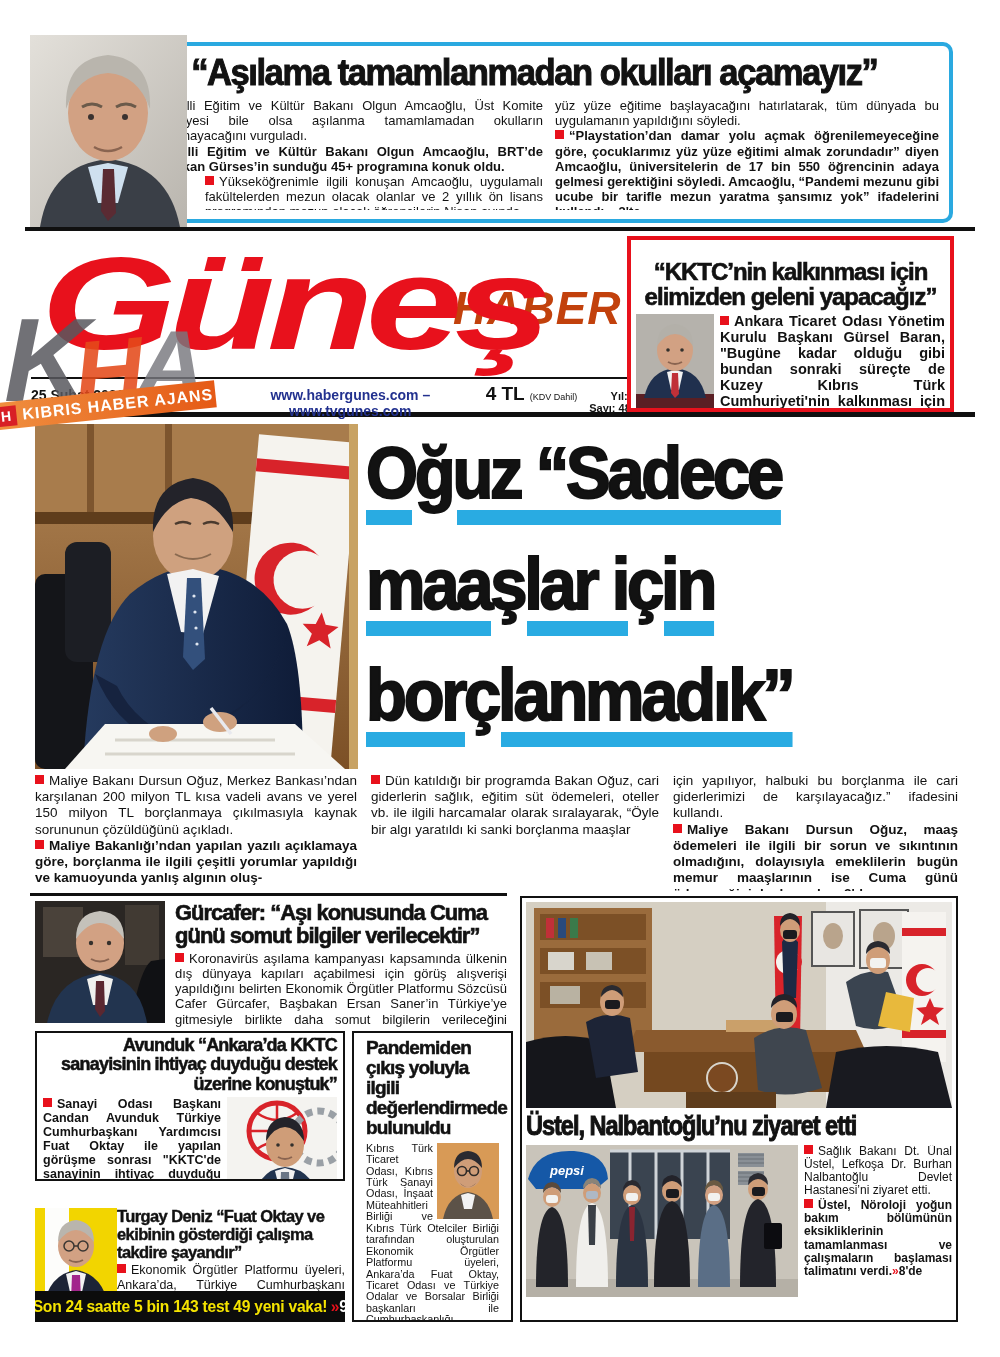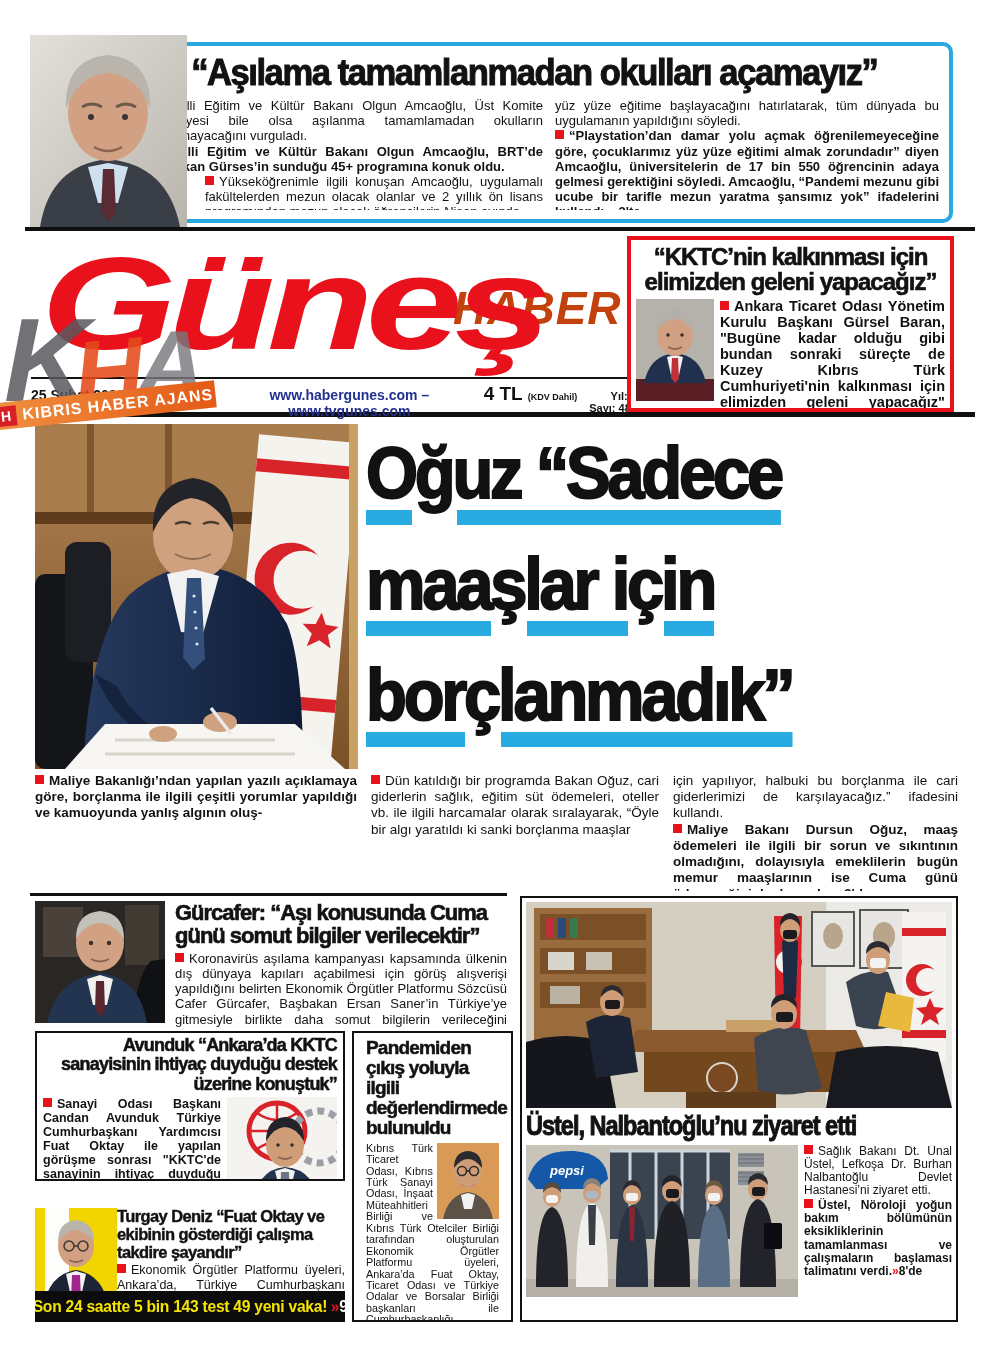--- a/index.html
+++ b/index.html
@@ -33,39 +33,39 @@
   .brand-haber { position:absolute; left:428px; top:6px; font-size:46px; font-weight:900; font-style:italic;
      letter-spacing:1px; color:#c2410c; z-index:1;margin-top:44px; }
   .brand-gunes { position:absolute; left:16px; top:4px; font-size:132px; font-weight:900; font-style:italic;
      color:#e8111c; letter-spacing:-6px; transform:scaleX(1.32); transform-origin:left; z-index:1; line-height:1.05; }
   .dateline { position:absolute; left:6px; top:146px; width:612px; border-top:2px solid #111; padding-top:4px;
      display:flex; align-items:baseline; gap:12px; font-size:14px; z-index:2; background:transparent; }
   .dl-date { font-weight:800; }
   .dl-day  { font-weight:800; color:#a9a6a2; }
   .dl-web  { flex:1; text-align:center; font-weight:800; color:#22318f; }
   .dl-price { font-weight:800; font-size:19px; }
-  .dl-price small { font-size:9px; font-weight:700; }
+  .dl-price small { font-size:9px; font-weight:400; }
   .dl-yi { text-align:right; font-size:11px; font-weight:700; line-height:1.1; }
   .rule-masthead { left:25px; top:412px; width:950px; height:5px; }
 
   
   .kha { position:absolute; z-index:6; font-weight:900; font-style:italic; pointer-events:none; }
   .kha-k { left:4px;  top:292px; font-size:118px; color:rgba(88,88,94,.85); }
   .kha-h { left:74px; top:318px; font-size:96px; color:rgba(228,74,26,.88); transform:rotate(-5deg); }
   .kha-a { left:136px; top:310px; font-size:96px; color:rgba(120,120,126,.82); }
   .kha-ribbon { position:absolute; left:-8px; top:392px; width:224px; height:27px; z-index:6;
      background:linear-gradient(90deg,#f09040,#e55a16); transform:rotate(-6deg);
      color:#fff; font-weight:800; font-size:16px; letter-spacing:1px;
      display:flex; align-items:center; gap:6px; padding-left:4px; }
   .kha-mark { width:20px; height:20px; background:#d81f26; color:#fff; font-size:14px; font-weight:900;
      display:flex; align-items:center; justify-content:center; font-style:normal; }
 
   
   .baran-box { position:absolute; left:627px; top:236px; width:327px; height:176px; border:4px solid #e8111c;
-     background:#fff; z-index:4; padding:5px 5px; overflow:hidden; }
+     background:#fff; z-index:4; padding:20px 5px; overflow:hidden; }
   .bb-headline { text-align:center; font-size:24px; font-weight:800; letter-spacing:-1px; line-height:1.04;
      -webkit-text-stroke:.6px #111; }
   .bb-row { display:flex; gap:6px; margin-top:4px; }
   .photo-baran { flex:0 0 78px; height:102px; }
   .bb-body { font-size:14.5px; font-weight:700; line-height:1.1; text-align:justify; }
 
   
   .photo-main { position:absolute; left:35px; top:424px; width:323px; height:345px; z-index:1; }
   .main-headline { position:absolute; left:366px; top:418px; width:598px; z-index:2; transform:scaleX(.93); transform-origin:left; }
   .mh-line { font-size:72px; font-weight:800; letter-spacing:-3.5px; line-height:1.54; white-space:nowrap;
@@ -258,20 +258,21 @@
   </svg>
 
   <div class="main-headline">
     <div class="mh-line">Oğuz “Sadece</div>
     <div class="mh-line">maaşlar için</div>
     <div class="mh-line">borçlanmadık”</div>
   </div>
 
   <div class="main-cols">
     <div class="mc1">
+      <div class="para"><span class="bullet"></span><span class="t">Maliye Bakanı Dursun Oğuz, Merkez Bankası’ndan karşılanan 200 milyon TL kısa vadeli avans ve yerel 150 milyon TL borçlanmaya çıkılmasıyla kaynak sorununun çözüldüğünü açıkladı.</span></div>
       <div class="para b"><span class="bullet"></span><span class="t">Maliye Bakanlığı’ndan yapılan yazılı açıklamaya göre, borçlanma ile ilgili çeşitli yorumlar yapıldığı ve kamuoyunda yanlış algının oluş-</span></div>
     </div>
     <div class="mc2">
       <div class="para"><span class="bullet"></span><span class="t">Dün katıldığı bir programda Bakan Oğuz, cari giderlerin sağlık, eğitim süt ödemeleri, oteller vb. ile ilgili harcamalar olarak sıralayarak, “Öyle bir algı yaratıldı ki sanki borçlanma maaşlar</span></div>
     </div>
     <div class="mc3">
       <div class="para"><span class="t">için yapılıyor, halbuki bu borçlanma ile cari giderlerimizi de karşılayacağız.” ifadesini kullandı.</span></div>
       <div class="para b"><span class="bullet"></span><span class="t">Maliye Bakanı Dursun Oğuz, maaş ödemeleri ile ilgili bir sorun ve sıkıntının olmadığını, dolayısıyla emeklilerin bugün memur maaşlarının ise Cuma günü ödeneceğini de duyurdu.</span>
         <span class="ref"><span class="ra">»</span><span class="rp">2'de</span></span>
       </div>

